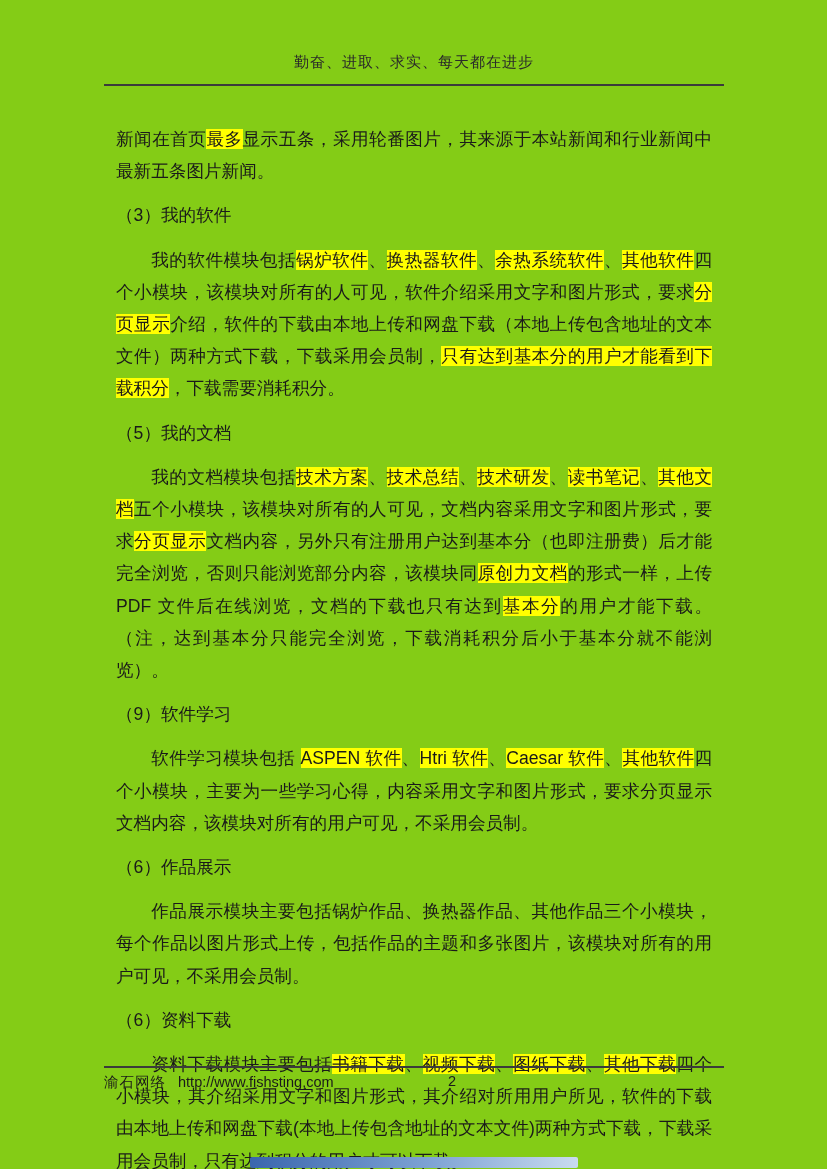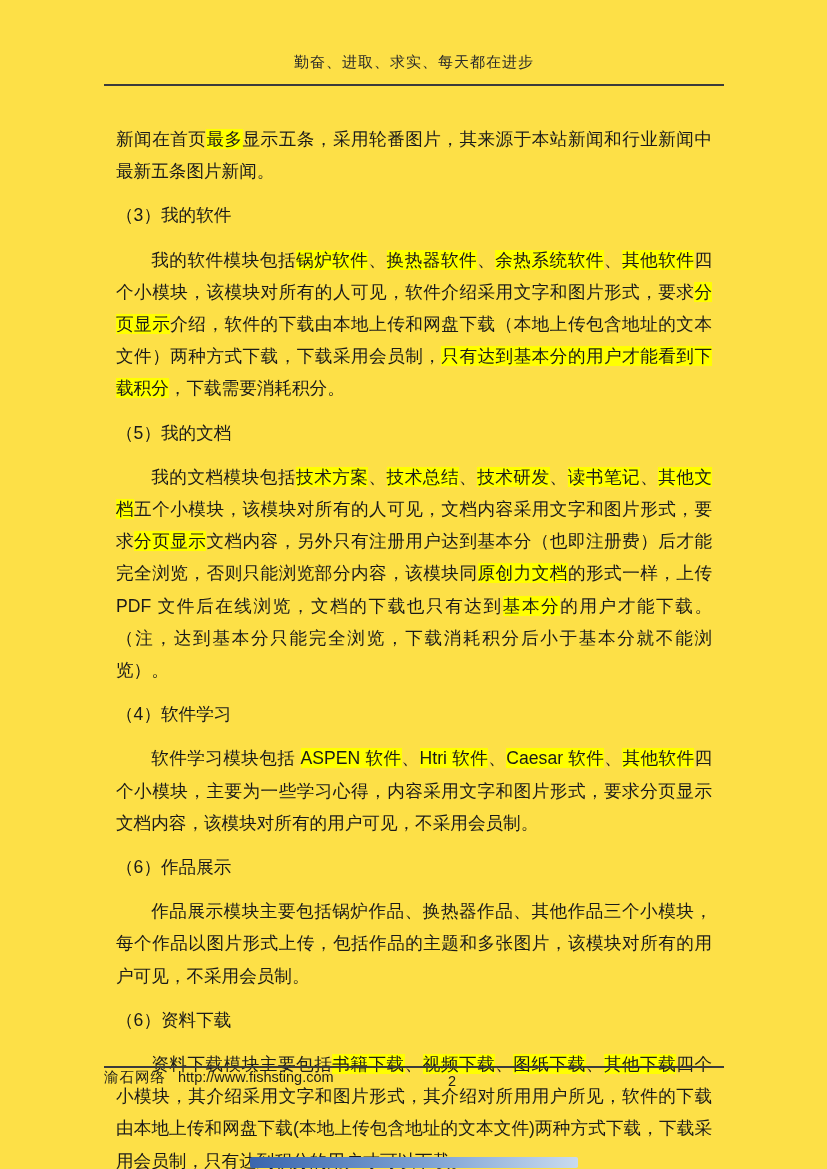--- a/index.html
+++ b/index.html
@@ -5,21 +5,21 @@
   html, body { margin: 0; padding: 0; }
   body {
     width: 827px; height: 1169px;
     background: #ffffff;
     font-family: "Liberation Sans", serif;
     overflow: hidden;
   }
   .page {
     position: relative;
     width: 827px; height: 1169px;
-    background: #fde047;
+    background: #84cc16;
   }
   
   .header {
     position: absolute;
     top: 52px; left: 104px; width: 620px;
     text-align: center;
     font-size: 15px;
     line-height: 20px;
     color: #2a2a2a;
     letter-spacing: 1px;
@@ -36,20 +36,21 @@
     text-align: justify;
   }
   .content p.para { margin: 12px; }
   .content p.indent { text-indent: 2em; }
   .hl { background-color: #ffff00; }
   
   .footer {
     position: absolute;
     top: 1066px; left: 104px; width: 620px;
     border-top: 2px solid #3b3b3b;
+    padding-top: 5px;
     font-size: 14.5px;
     color: #1a1a1a;
   }
   .footer-left { display: inline-block; }
   .footer-company { letter-spacing: 1px; margin-right: 8px; }
   .footer-url { font-family: "Liberation Sans", sans-serif; }
   .footer-pagenum {
     position: absolute;
     left: 344px; top: 5px;
     font-family: "Liberation Sans", sans-serif;
@@ -71,21 +72,21 @@
   <div class="header">
     <span>勤奋、进取、求实、每天都在进步</span>
   </div>
 
   <div class="content">
       <p class="para"><span>新闻在首页</span><span class="hl" style="background-color: rgb(255, 255, 0);">最多</span><span>显示五条，采用轮番图片，其来源于本站新闻和行业新闻中最新五条图片新闻。</span></p>
       <p class="para"><span>（3）我的软件</span></p>
       <p class="para indent"><span>我的软件模块包括</span><span class="hl" style="background-color: rgb(255, 255, 0);">锅炉软件</span><span>、</span><span class="hl" style="background-color: rgb(255, 255, 0);">换热器软件</span><span>、</span><span class="hl" style="background-color: rgb(255, 255, 0);">余热系统软件</span><span>、</span><span class="hl" style="background-color: rgb(255, 255, 0);">其他软件</span><span>四个小模块，该模块对所有的人可见，软件介绍采用文字和图片形式，要求</span><span class="hl" style="background-color: rgb(255, 255, 0);">分页显示</span><span>介绍，软件的下载由本地上传和网盘下载（本地上传包含地址的文本文件）两种方式下载，下载采用会员制，</span><span class="hl" style="background-color: rgb(255, 255, 0);">只有达到基本分的用户才能看到下载积分</span><span>，下载需要消耗积分。</span></p>
       <p class="para"><span>（5）我的文档</span></p>
       <p class="para indent"><span>我的文档模块包括</span><span class="hl" style="background-color: rgb(255, 255, 0);">技术方案</span><span>、</span><span class="hl" style="background-color: rgb(255, 255, 0);">技术总结</span><span>、</span><span class="hl" style="background-color: rgb(255, 255, 0);">技术研发</span><span>、</span><span class="hl" style="background-color: rgb(255, 255, 0);">读书笔记</span><span>、</span><span class="hl" style="background-color: rgb(255, 255, 0);">其他文档</span><span>五个小模块，该模块对所有的人可见，文档内容采用文字和图片形式，要求</span><span class="hl" style="background-color: rgb(255, 255, 0);">分页显示</span><span>文档内容，另外只有注册用户达到基本分（也即注册费）后才能完全浏览，否则只能浏览部分内容，该模块同</span><span class="hl" style="background-color: rgb(255, 255, 0);">原创力文档</span><span>的形式一样，上传 PDF 文件后在线浏览，文档的下载也只有达到</span><span class="hl" style="background-color: rgb(255, 255, 0);">基本分</span><span>的用户才能下载。（注，达到基本分只能完全浏览，下载消耗积分后小于基本分就不能浏览）。</span></p>
-      <p class="para"><span>（4）软件学习</span></p>
+      <p class="para"><span>（9）软件学习</span></p>
       <p class="para indent"><span>软件学习模块包括 </span><span class="hl" style="background-color: rgb(255, 255, 0);">ASPEN 软件</span><span>、</span><span class="hl" style="background-color: rgb(255, 255, 0);">Htri 软件</span><span>、</span><span class="hl" style="background-color: rgb(255, 255, 0);">Caesar 软件</span><span>、</span><span class="hl" style="background-color: rgb(255, 255, 0);">其他软件</span><span>四个小模块，主要为一些学习心得，内容采用文字和图片形式，要求分页显示文档内容，该模块对所有的用户可见，不采用会员制。</span></p>
       <p class="para"><span>（6）作品展示</span></p>
       <p class="para indent"><span>作品展示模块主要包括锅炉作品、换热器作品、其他作品三个小模块，每个作品以图片形式上传，包括作品的主题和多张图片，该模块对所有的用户可见，不采用会员制。</span></p>
       <p class="para"><span>（6）资料下载</span></p>
       <p class="para indent"><span>资料下载模块主要包括</span><span class="hl" style="background-color: rgb(255, 255, 0);">书籍下载</span><span>、</span><span class="hl" style="background-color: rgb(255, 255, 0);">视频下载</span><span>、</span><span class="hl" style="background-color: rgb(255, 255, 0);">图纸下载</span><span>、</span><span class="hl" style="background-color: rgb(255, 255, 0);">其他下载</span><span>四个小模块，其介绍采用文字和图片形式，其介绍对所用用户所见，软件的下载由本地上传和网盘下载(本地上传包含地址的文本文件)两种方式下载，下载采用会员制，只有达到积分的用户才可以下载。</span></p>
       <p class="para"><span>（5）疑难问题解答</span></p>
     </div>
 
   <div class="footer">
     <span class="footer-left">

